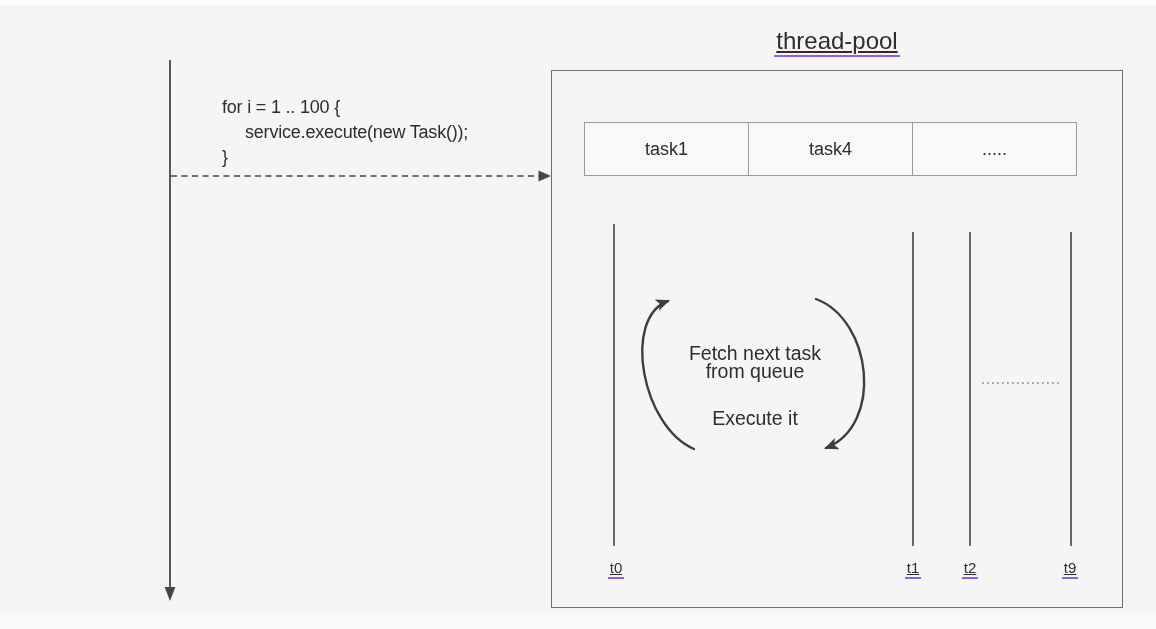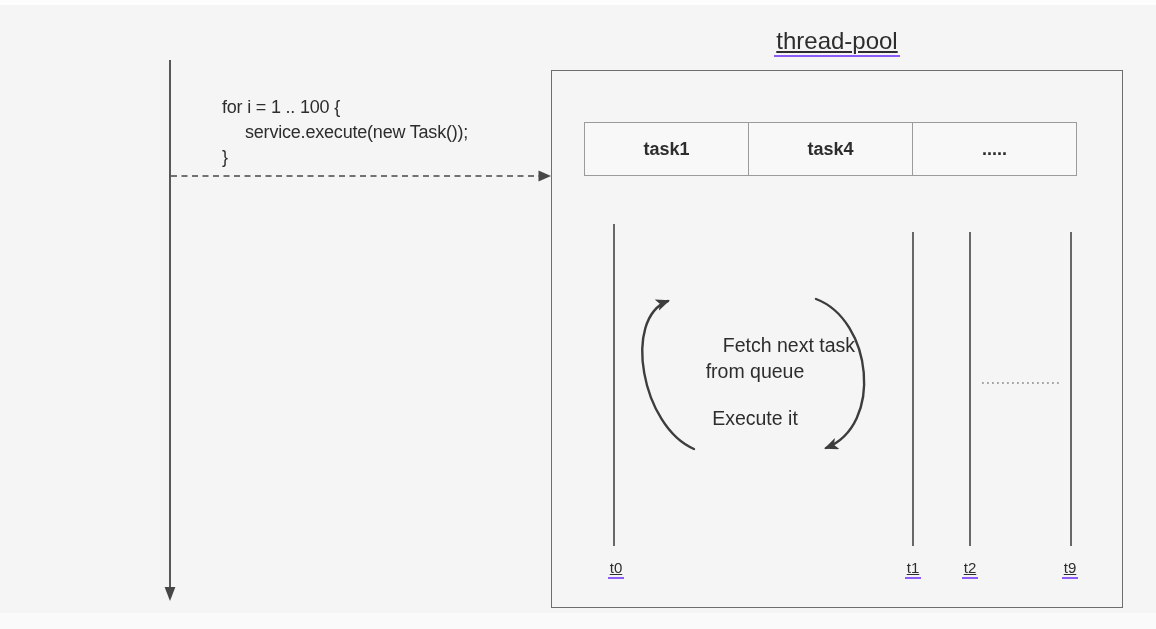--- a/index.html
+++ b/index.html
@@ -46,35 +46,34 @@
     position:absolute; left:878px; top:85px; width:200px;
     text-align:right; font-size:19px;
   }
   .queue-table {
     position:absolute; left:584px; top:122px;
     width:493px; height:54px;
     display:flex;
     border:1.5px solid #9b9b9b;
     box-sizing:border-box;
     background:#f8f8f8;
-    font-weight:bold;
   }
   .queue-cell {
     flex:1;
     display:flex; align-items:center; justify-content:center;
     font-size:18px;
     border-left:1.5px solid #9b9b9b;
   }
   .queue-cell:first-child { border-left:none; }
 
   .cycle-text {
     position:absolute; left:655px; width:200px;
     text-align:center; font-size:19.5px;
   }
-  .cycle-l1 { top:334px;text-align:right; }
+  .cycle-l1 { top:342px; }
   .cycle-l2 { top:360px; }
   .cycle-l3 { top:407px; }
 
   .thread-label {
     position:absolute; top:559px; width:44px;
     text-align:center; font-size:15px;
   }
 </style>
 </head>
 <body>

